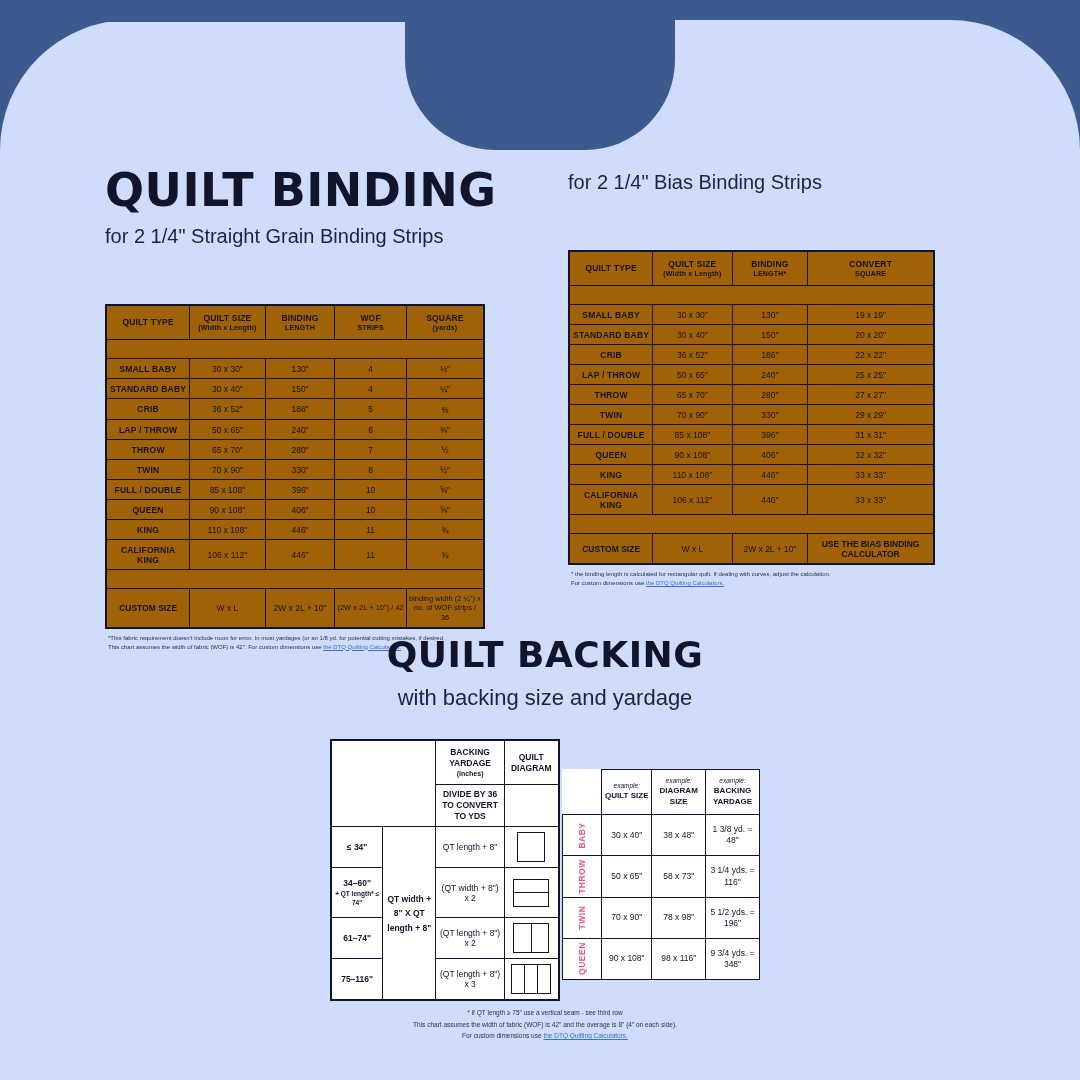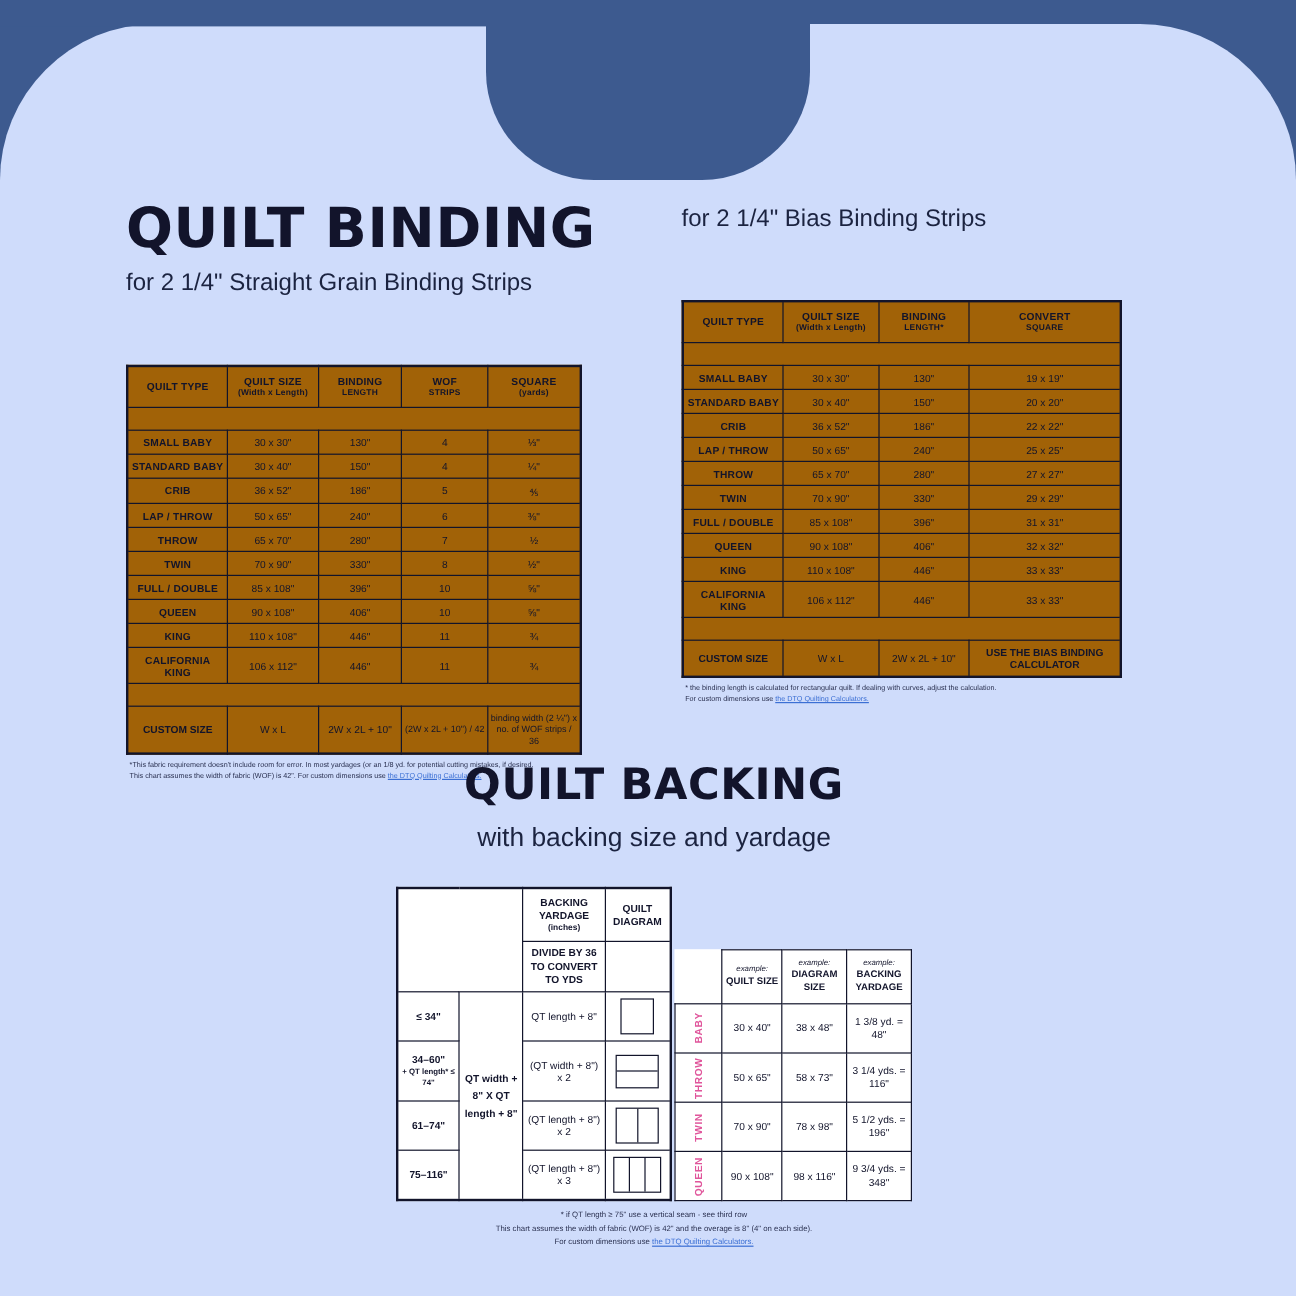--- a/index.html
+++ b/index.html
@@ -176,21 +176,21 @@
   }
   .backing-wrap h1.title { font-size: 36px; }
   .backing-wrap .subtitle { font-size: 22px; margin-top: 10px; }
 
   .backing-tables {
     position: relative;
     width: 430px;
     margin: 28px auto 0;
     display: flex;
     justify-content: center;
-    align-items: flex-end;
+    align-items: flex-start;
   }
   table.backing {
     border-collapse: collapse;
     background: #ffffff;
     border: 2.5px solid #12142b;
     color: #12142b;
   }
   table.backing td, table.backing th {
     border: 1px solid #12142b;
     text-align: center;

